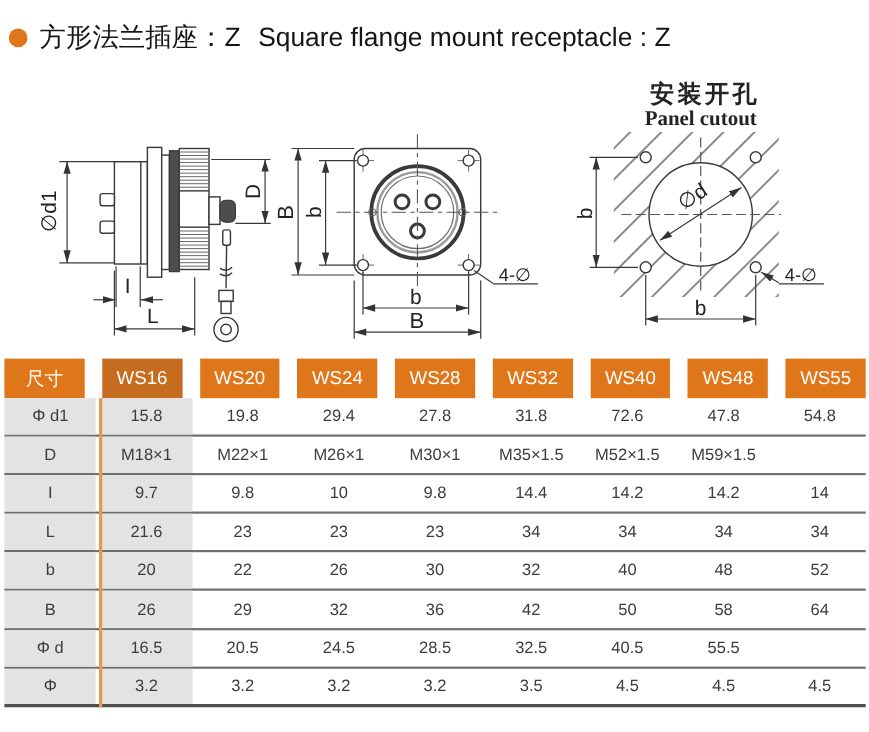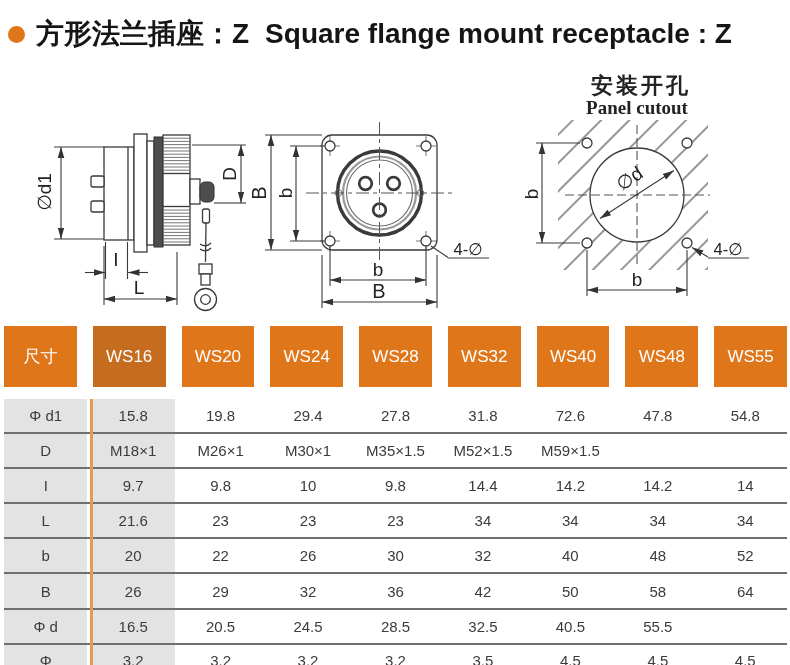--- a/index.html
+++ b/index.html
@@ -11,21 +11,21 @@
     --text-dark:#3C3C3C;
     --diagram-stroke:#3A3A3A;
   }
   html,body{margin:0;padding:0}
   body{
     width:790px;height:665px;position:relative;overflow:hidden;background:#fff;
     font-family:"Liberation Sans","DejaVu Sans",sans-serif;
   }
   .titlebar{position:absolute;left:8px;top:14px;height:40px;display:flex;align-items:center;gap:11px;white-space:nowrap}
   .dot{width:17px;height:17px;border-radius:50%;background:var(--accent-orange);flex:0 0 auto}
-  .title-text{font-size:28px;font-weight:bold;color:#151515}
+  .title-text{font-size:24px;font-weight:normal;color:#151515}
   .title-cn{margin-right:16px}
 
   svg.diagrams{position:absolute;left:0;top:0;width:790px;height:330px}
   .ln{stroke:var(--diagram-stroke);stroke-width:1.3;fill:none}
   .fw{fill:#fff}
   .dim{stroke:var(--diagram-stroke);stroke-width:1.1;fill:none}
   .arr{fill:#333;stroke:none}
   .dark{fill:#4D4D4D;stroke:#333;stroke-width:1}
   .thick{stroke-width:3.4}
   .pin{stroke-width:2.7}
@@ -35,24 +35,24 @@
   .dash2{stroke:#555;stroke-width:1.1;fill:none;stroke-dasharray:9 4}
   .tick{stroke:#666;stroke-width:.9;fill:none}
   .hatchline{stroke:#4F4F4F;stroke-width:1.2}
   .lbl{fill:#232323;font-size:19px;font-family:"Liberation Sans","DejaVu Sans",sans-serif}
   .lbl.small{font-size:16.5px}
   .lbl.big{font-size:20px}
   .lbl.cn{font-size:22px;font-weight:bold;letter-spacing:3px}
   .lbl.serif{font-family:"Liberation Serif","DejaVu Serif",serif;font-size:19px;font-weight:600}
 
   #table{position:absolute;left:4px;top:326px;width:783px}
-  .thead{display:grid;grid-template-columns:repeat(9,1fr);gap:16px;height:61px}
+  .thead{display:grid;grid-template-columns:repeat(9,1fr);gap:16px;height:36px}
   .hcell{background:var(--accent-orange);color:#fff;font-size:17px;display:flex;align-items:center;justify-content:center}
   .hcell.sel{background:var(--header-selected-orange)}
-  .tbody{margin-top:12px;position:relative}
+  .tbody{margin-top:0;position:relative}
   .trow{display:grid;grid-template-columns:repeat(9,1fr);gap:4px;height:35.1px;box-sizing:border-box;border-bottom:2px solid var(--line-dark)}
   .trow:last-child{border-bottom:3px solid #4F4F4F}
   .tcell{display:flex;align-items:center;justify-content:center;font-size:15px;color:var(--text-dark)}
   .tcell.lab,.tcell.first{background:var(--row-gray)}
   .odiv{position:absolute;left:86px;top:0;bottom:0;width:3px;background:var(--divider-orange);z-index:3}
 </style>
 </head>
 <body>
 
 <div class="titlebar">
@@ -258,20 +258,21 @@
         <div class="tcell">29.4</div>
         <div class="tcell">27.8</div>
         <div class="tcell">31.8</div>
         <div class="tcell">72.6</div>
         <div class="tcell">47.8</div>
         <div class="tcell">54.8</div>
       </div>
       <div class="trow">
         <div class="tcell lab">D</div>
         <div class="tcell first">M18×1</div>
+        <div class="tcell">M22×1</div>
         <div class="tcell">M26×1</div>
         <div class="tcell">M30×1</div>
         <div class="tcell">M35×1.5</div>
         <div class="tcell">M52×1.5</div>
         <div class="tcell">M59×1.5</div>
       </div>
       <div class="trow">
         <div class="tcell lab">I</div>
         <div class="tcell first">9.7</div>
         <div class="tcell">9.8</div>

